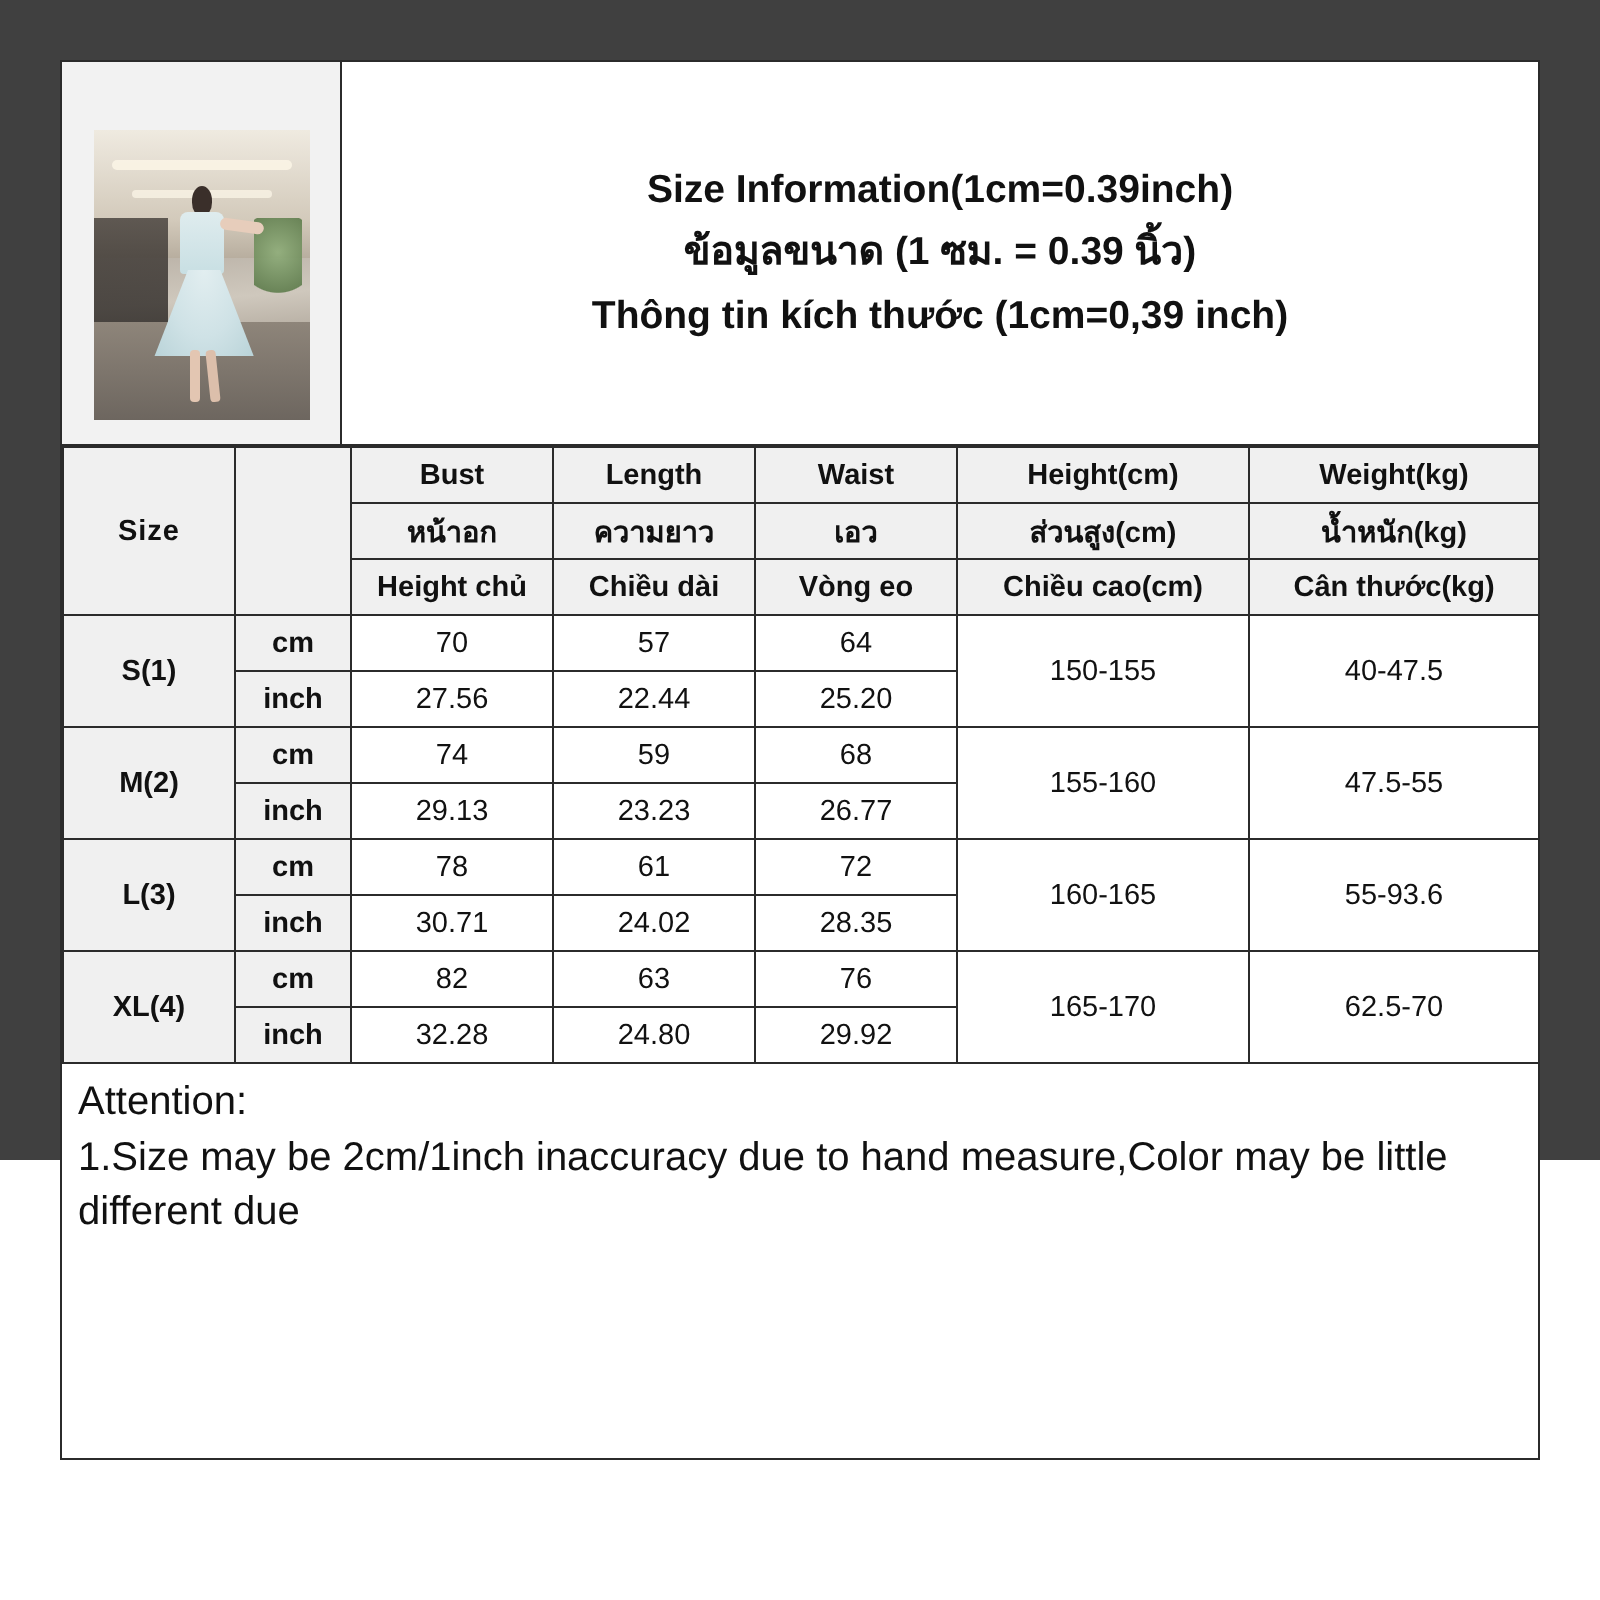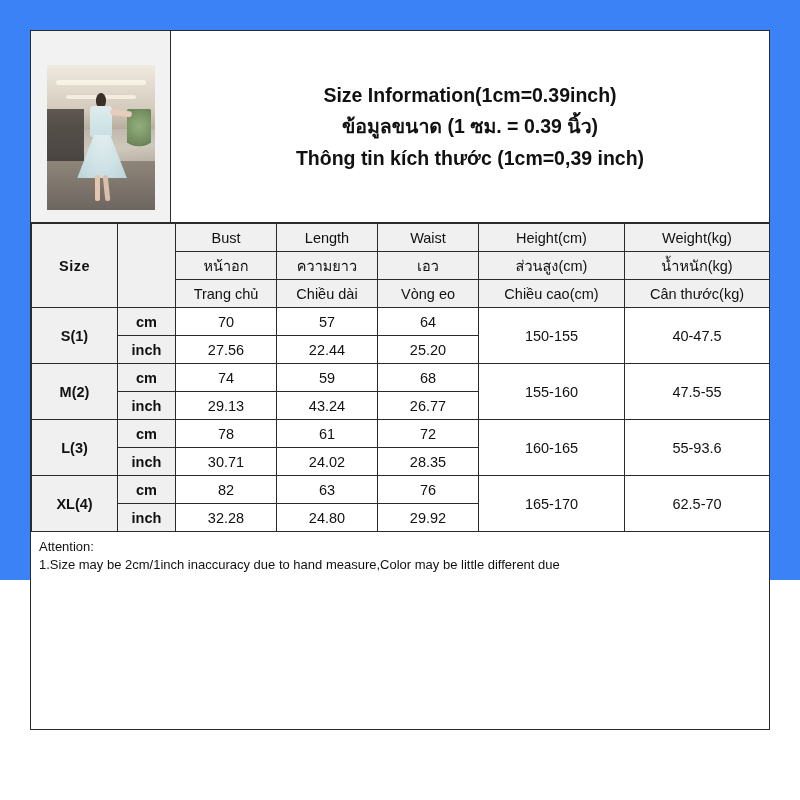--- a/index.html
+++ b/index.html
@@ -7,21 +7,21 @@
     padding: 0;
     width: 800px;
     height: 800px;
     background: #ffffff;
     font-family: "Liberation Sans", sans-serif;
   }
   #page {
     position: relative;
     width: 800px;
     height: 580px;
-    background: #3b82f6;
+    background: #404040;
     box-sizing: border-box;
   }
   .chart-wrap {
     position: absolute;
     left: 30px;
     top: 30px;
     width: 740px;
     height: 700px;
     border: 1px solid #2b2b2b;
     box-sizing: border-box;
@@ -135,21 +135,21 @@
     border: 1px solid #2b2b2b;
     text-align: center;
     font-size: 14.5px;
     color: #111;
     padding: 0;
     height: 28px;
     box-sizing: border-box;
   }
   td.hdr {
     background: #f0f0f0;
-    font-weight: normal;
+    font-weight: bold;
     font-size: 15px;
   }
   td.sizecol {
     background: #f0f0f0;
     font-weight: bold;
     font-size: 16.5px;
   }
   td.sizebig {
     background: #f0f0f0;
     font-weight: bold;
@@ -176,21 +176,21 @@
 
   
   .attention {
     flex: 1;
     padding: 6px 6px 4px 8px;
     box-sizing: border-box;
     background: #ffffff;
   }
   .attention p {
     margin: 0 0 1px 0;
-    font-size: 13px;
+    font-size: 20px;
     color: #111;
     line-height: 1.34;
   }
 </style>
 </head>
 <body>
 
 <div id="page">
   <div class="chart-wrap">
 
@@ -241,21 +241,21 @@
           <td class="hdr">Weight(kg)</td>
         </tr>
         <tr>
           <td class="hdr">หน้าอก</td>
           <td class="hdr">ความยาว</td>
           <td class="hdr">เอว</td>
           <td class="hdr">ส่วนสูง(cm)</td>
           <td class="hdr">น้ำหนัก(kg)</td>
         </tr>
         <tr>
-          <td class="hdr">Trang chủ</td>
+          <td class="hdr">Height chủ</td>
           <td class="hdr">Chiều dài</td>
           <td class="hdr">Vòng eo</td>
           <td class="hdr">Chiều cao(cm)</td>
           <td class="hdr">Cân thước(kg)</td>
         </tr>
 
         <tr>
           <td class="sizecol" rowspan="2">S(1)</td>
           <td class="unit">cm</td>
           <td class="val">70</td>
@@ -276,21 +276,21 @@
           <td class="unit">cm</td>
           <td class="val">74</td>
           <td class="val">59</td>
           <td class="val">68</td>
           <td class="val" rowspan="2">155-160</td>
           <td class="val" rowspan="2">47.5-55</td>
         </tr>
         <tr>
           <td class="unit">inch</td>
           <td class="val">29.13</td>
-          <td class="val">43.24</td>
+          <td class="val">23.23</td>
           <td class="val">26.77</td>
         </tr>
 
         <tr>
           <td class="sizecol" rowspan="2">L(3)</td>
           <td class="unit">cm</td>
           <td class="val">78</td>
           <td class="val">61</td>
           <td class="val">72</td>
           <td class="val" rowspan="2">160-165</td>

